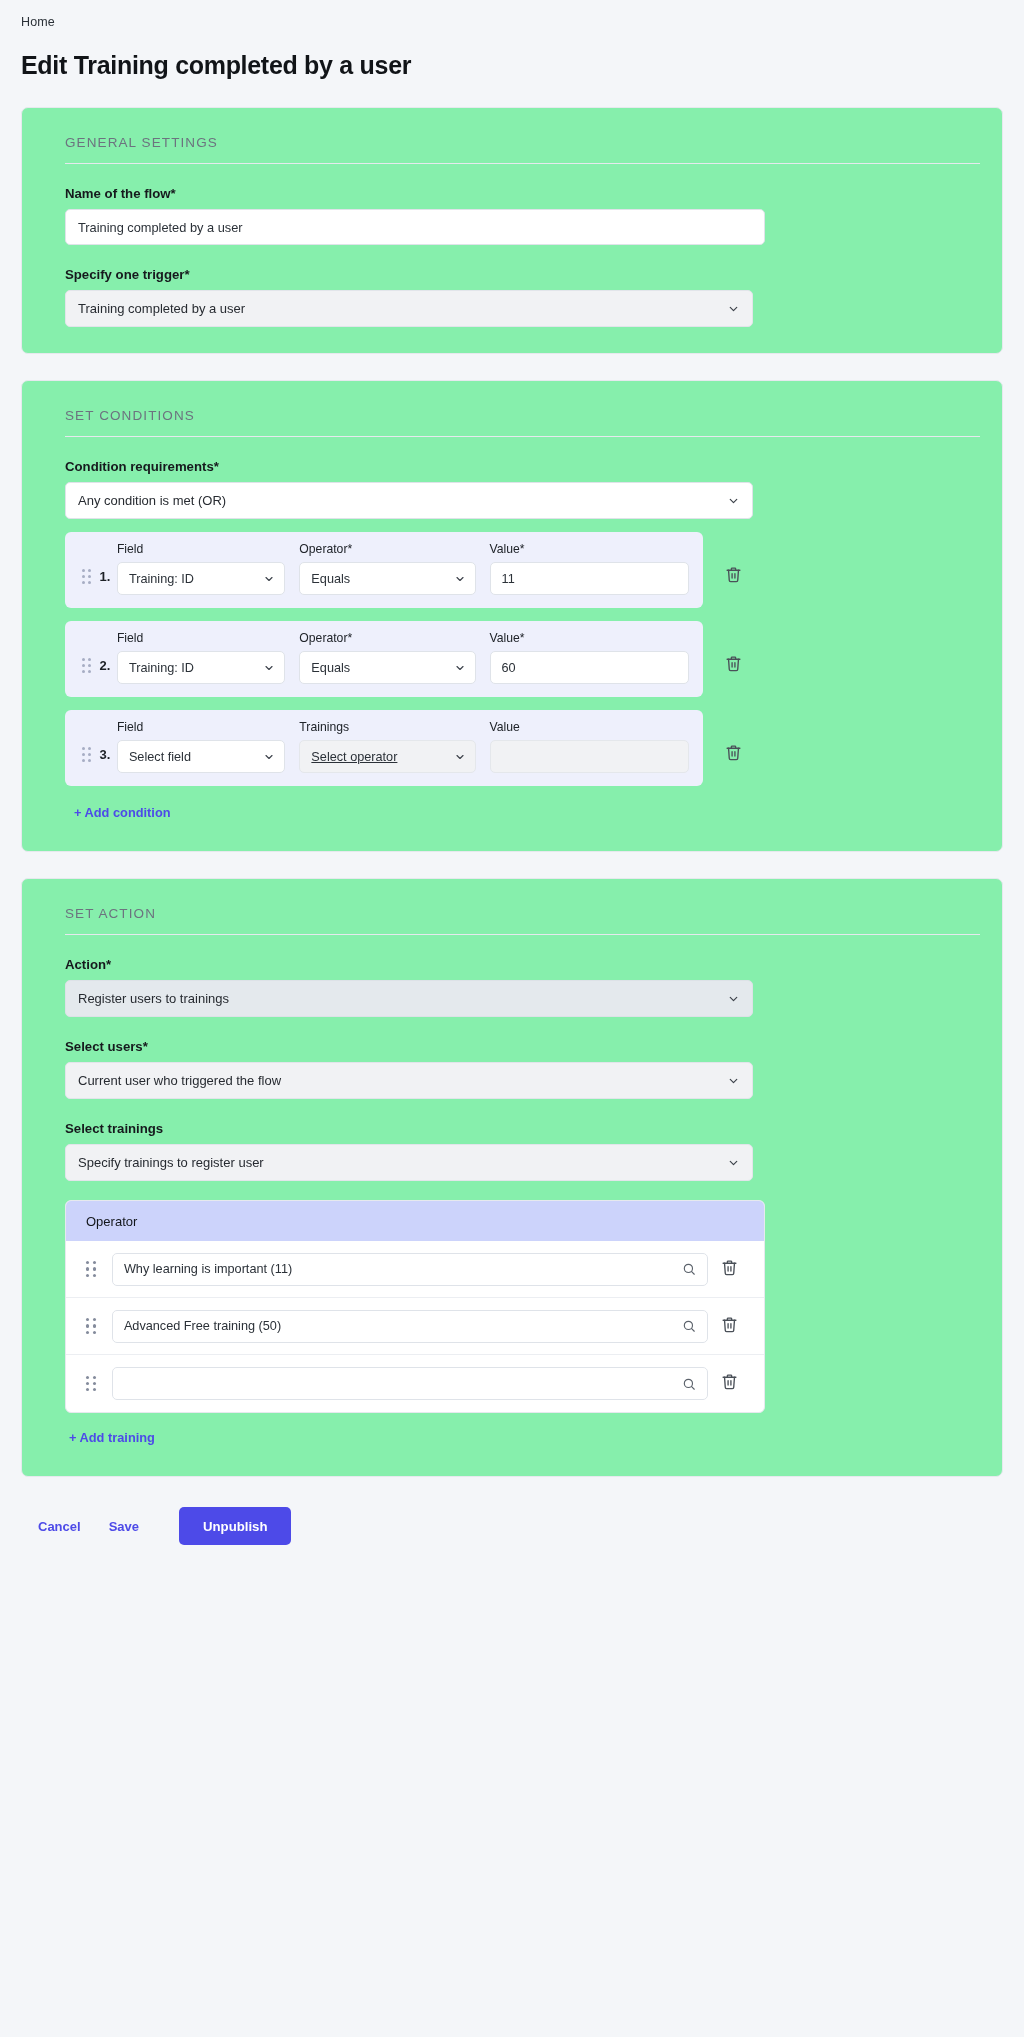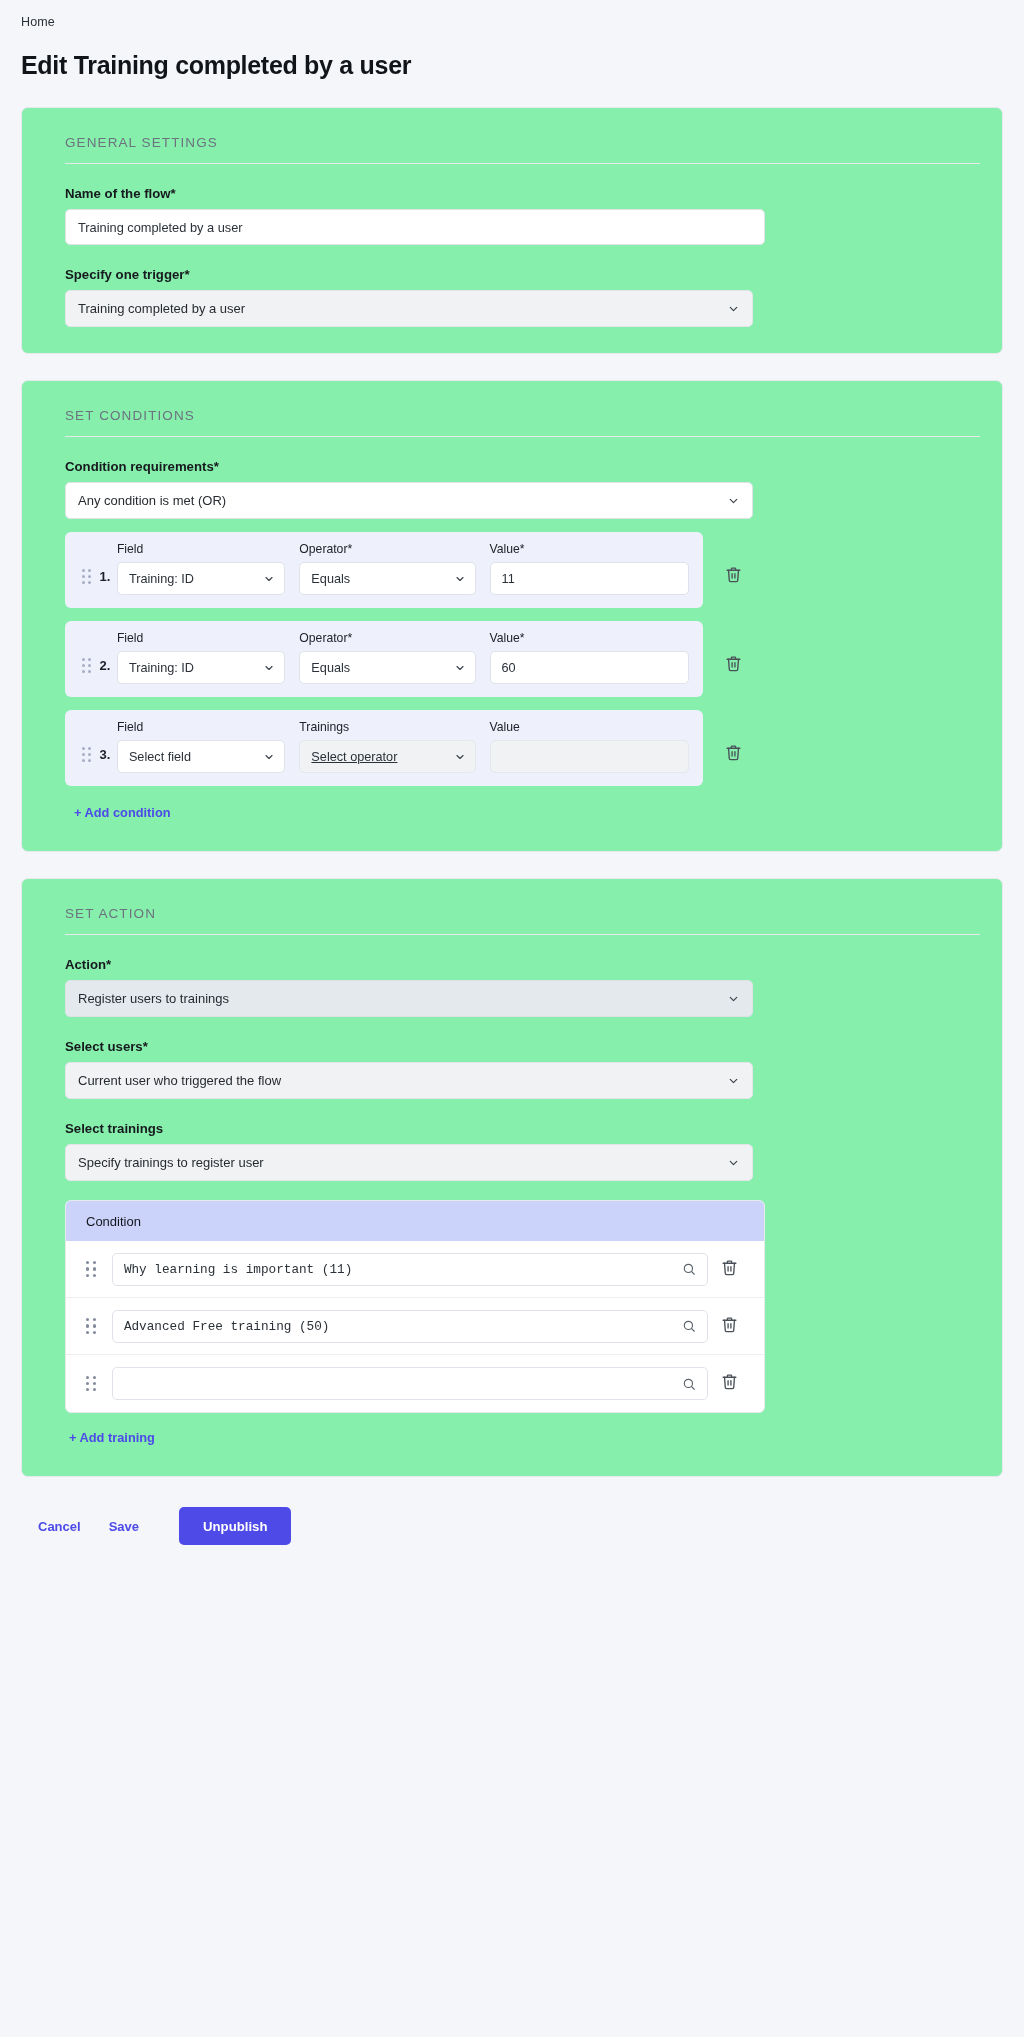--- a/index.html
+++ b/index.html
@@ -210,21 +210,20 @@
     height: 33px;
     border: 1px solid #dfe3e9;
     border-radius: 5px;
     background: #fff;
     display: flex;
     align-items: center;
     padding: 0 11px;
     font-size: 12.7px;
     color: #2b3138;
     position: relative;
-    font-family: Liberation Mono, monospace;
   }
   .search-field .mag { position: absolute; right: 11px; top: 50%; transform: translateY(-50%); display: flex; }
   .trow-trash { width: 42px; display: flex; justify-content: center; }
 
   .add-link2 {
     margin: 17px 0 0 25px;
     font-size: 12.8px;
     font-weight: bold;
     color: #4d4ae8;
     display: inline-block;
@@ -488,21 +487,21 @@
   <div class="select">
     <span>Specify trainings to register user</span>
     <span class="chev">
       <svg width="13" height="13" viewBox="0 0 24 24" fill="none" stroke="#3d434b" stroke-width="2.2" stroke-linecap="round" stroke-linejoin="round">
           <polyline points="6 9 12 15 18 9"></polyline>
         </svg>
     </span>
   </div>
 
   <div class="tbl">
-    <div class="tbl-head">Condition</div>
+    <div class="tbl-head">Operator</div>
 
     <div class="tbl-row">
       <span class="tdots">
           <i></i>
           <i></i>
           <i></i>
           <i></i>
           <i></i>
           <i></i>
         </span>

